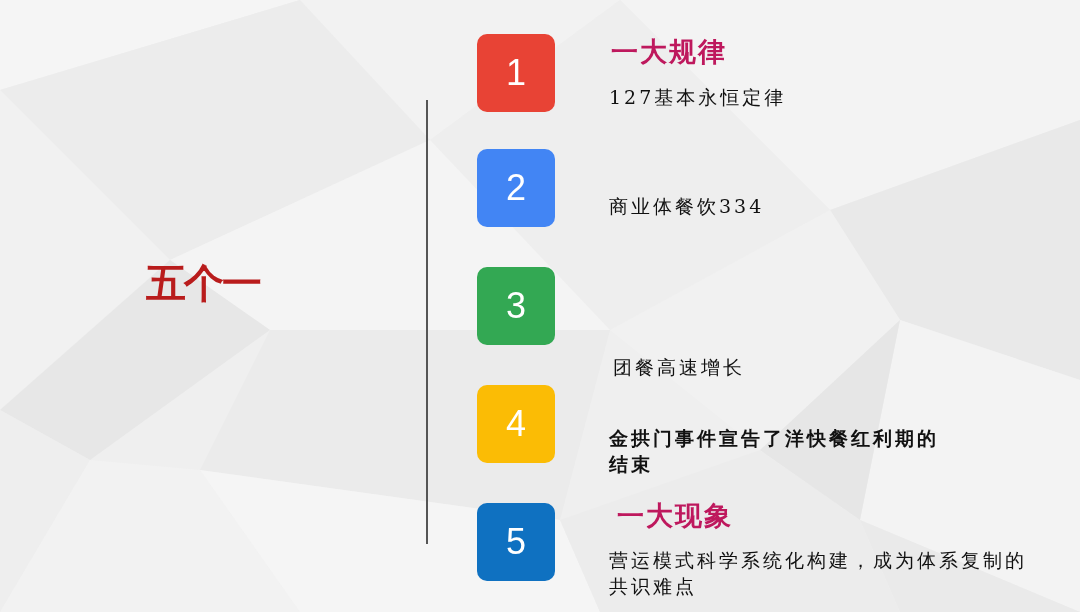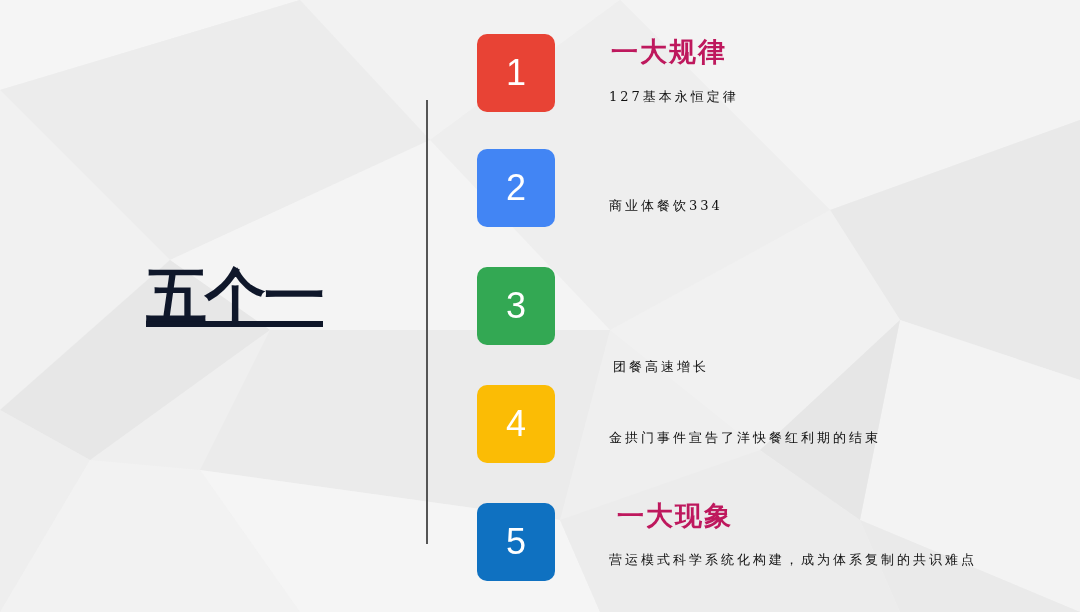--- a/index.html
+++ b/index.html
@@ -6,40 +6,40 @@
     body {
       width: 1080px; height: 612px; overflow: hidden; position: relative;
       background: #efefef;
       font-family: "DejaVu Serif", serif;
     }
     .bg { position: absolute; inset: 0; }
     .bg svg { width: 100%; height: 100%; display: block; }
     .big-title {
       position: absolute; left: 146px; top: 256px;
       font-family: "DejaVu Sans", sans-serif; font-weight: bold;
-      font-size: 61px; color: #0f172a; letter-spacing: -2px; text-decoration: underline;
+      font-size: 40px; color: #b91c1c; letter-spacing: -2px;
     }
     .divider {
       position: absolute; left: 426px; top: 100px; width: 2px; height: 444px;
       background: #555555;
     }
     .item { position: absolute; left: 477px; width: 580px; height: 100px; }
     .badge {
       position: absolute; left: 0; top: 0; width: 78px; height: 78px;
       border-radius: 10px; color: #ffffff;
       font-family: "Liberation Sans", sans-serif; font-size: 36px;
       display: flex; align-items: center; justify-content: center;
     }
     .item-title {
       position: absolute; left: 134px; top: 0px;
       font-size: 27px; font-weight: bold; color: #be185d; letter-spacing: 2px;
     }
     .item-desc {
       position: absolute; left: 132px; top: 50px; width: 420px;
-      font-size: 13px; color: #111111; line-height: 26px; letter-spacing: 3px;
+      font-size: 19px; color: #111111; line-height: 26px; letter-spacing: 3px;
     }
   </style>
 </head>
 <body>
 
 <div class="bg">
   <svg viewBox="0 0 1080 612" preserveAspectRatio="none">
     <polygon points="0,0 300,0 0,90" fill="#f5f5f5"></polygon>
     <polygon points="300,0 620,0 430,140" fill="#f2f2f2"></polygon>
     <polygon points="0,90 300,0 430,140 170,260" fill="#ececec"></polygon>
@@ -75,20 +75,20 @@
   <div class="item-desc" style="top:44px;">商业体餐饮334</div>
 </div>
 
 <div class="item" style="top:267px;">
   <div class="badge" style="background:#33a853;">3</div>
   <div class="item-desc" style="left:136px; top:45px;margin-top:42px;">团餐高速增长</div>
 </div>
 
 <div class="item" style="top:385px;">
   <div class="badge" style="background:#fbbc05;">4</div>
-  <div class="item-desc" style="top:40px; width:350px;">金拱门事件宣告了洋快餐红利期的结束</div>
+  <div class="item-desc" style="top:40px; width:350px;font-weight:bold;">金拱门事件宣告了洋快餐红利期的结束</div>
 </div>
 
 <div class="item" style="top:503px;">
   <div class="badge" style="background:#0f71c1;">5</div>
   <div class="item-title" style="left:140px; top:-5px;text-align:center;">一大现象</div>
   <div class="item-desc" style="top:44px; width:420px;">营运模式科学系统化构建，成为体系复制的共识难点</div>
 </div>
 
 </body></html>

